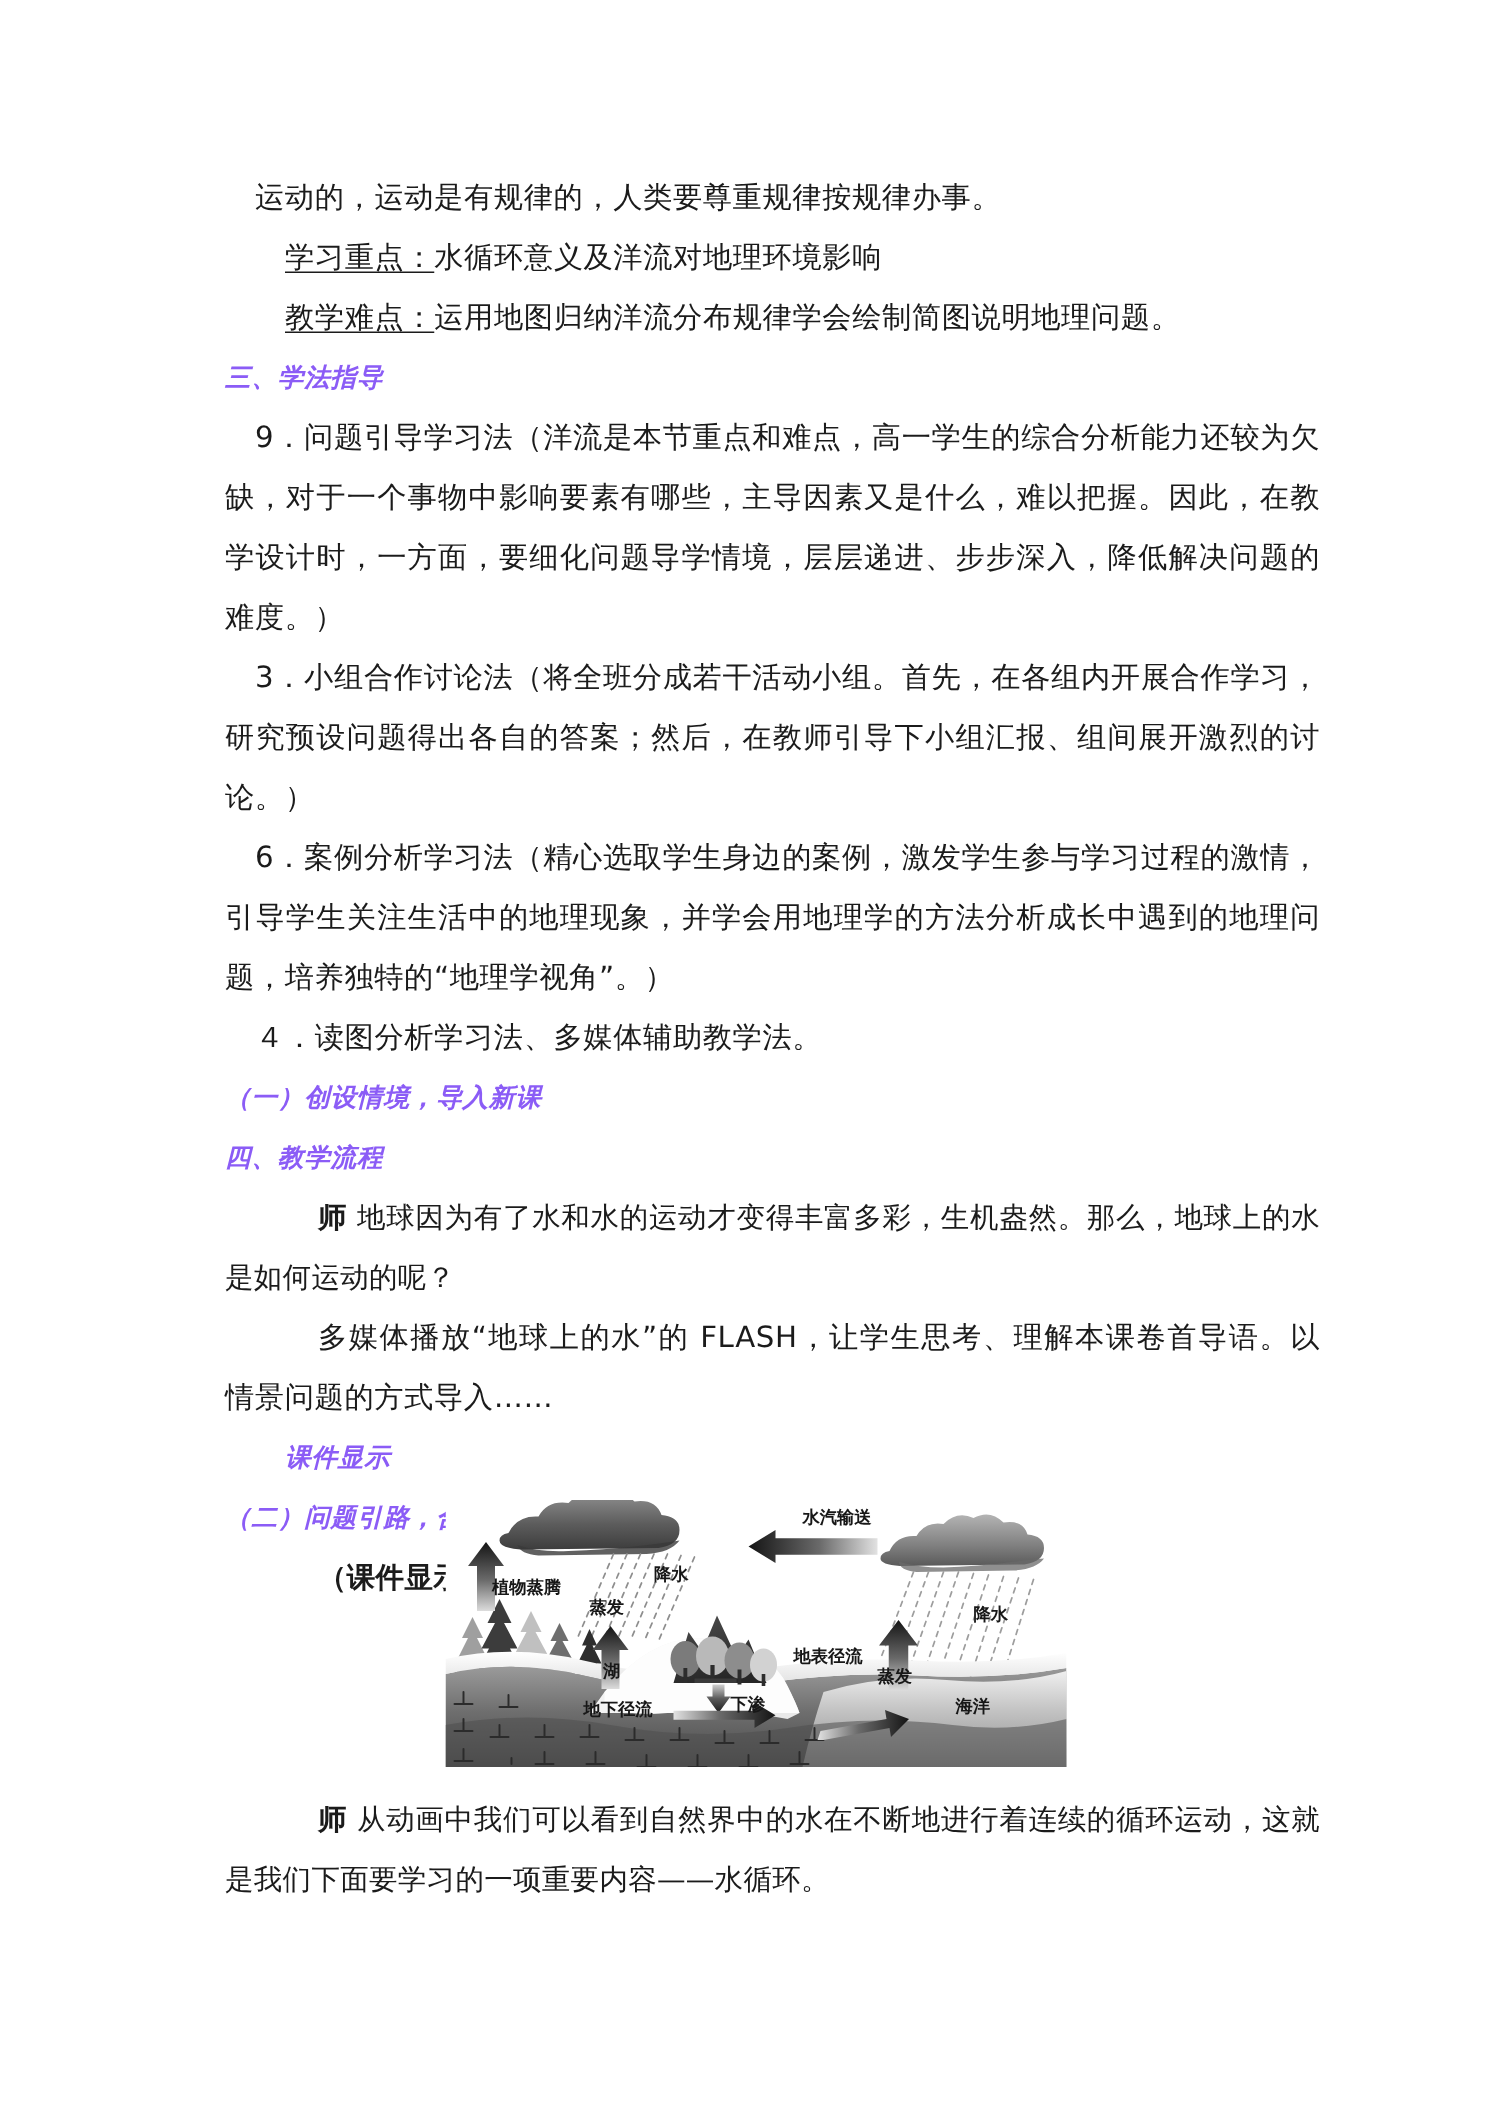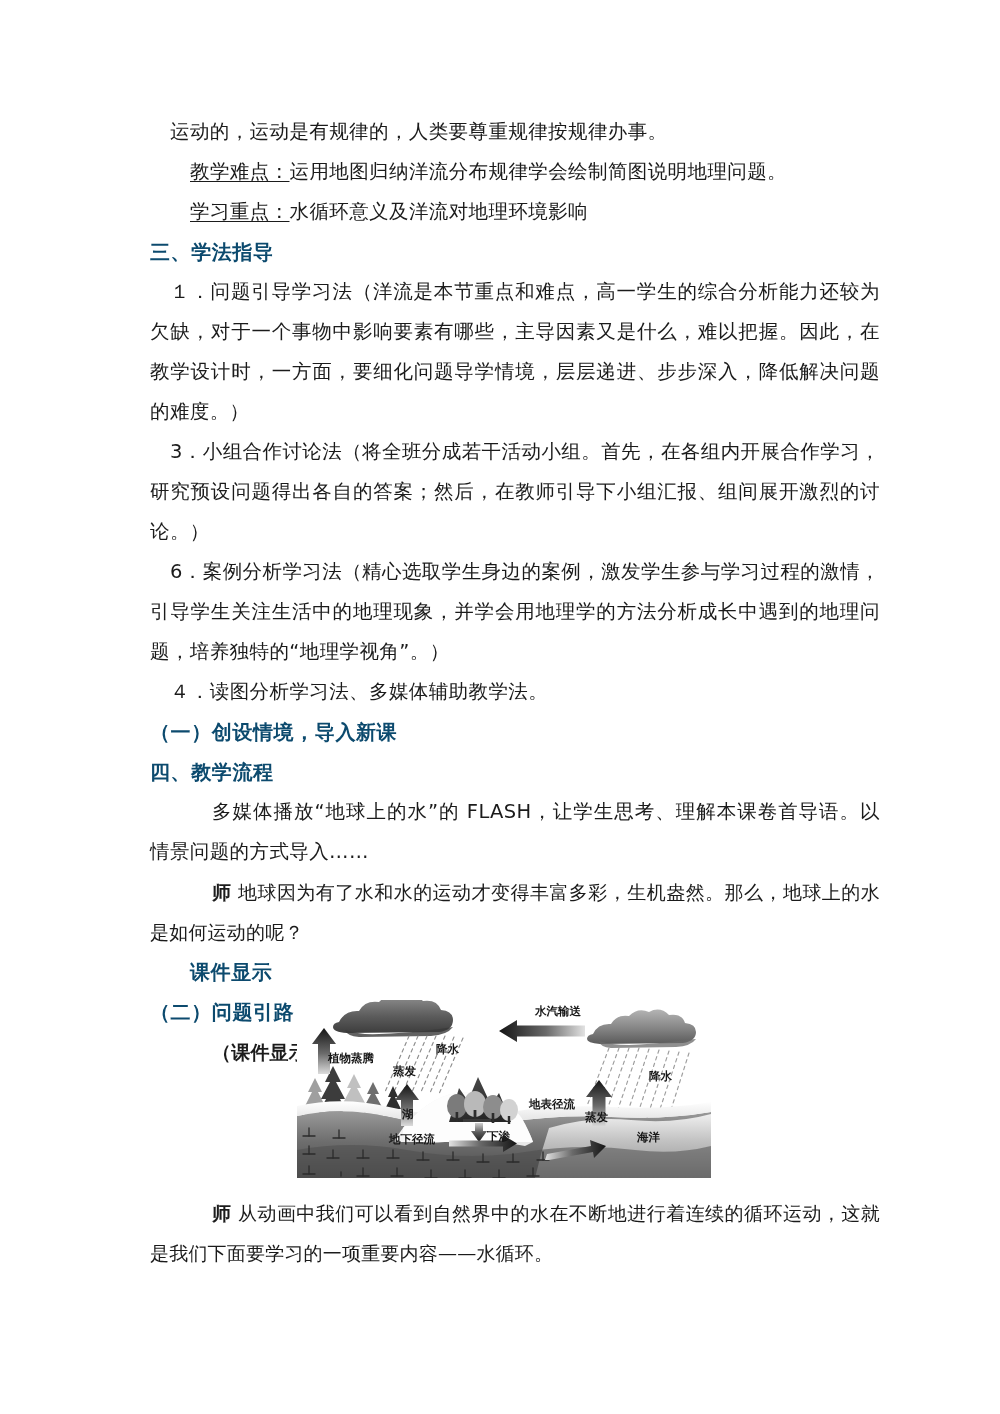--- a/index.html
+++ b/index.html
@@ -46,26 +46,27 @@
   .p.serif {
     font-family: "DejaVu Serif", "Liberation Serif", serif;
     font-size: 19px;
     letter-spacing: 0.2px;
   }
   .indent1 { text-indent: 20px; }
   .indent2 { text-indent: 40px; }
   .indent3 { text-indent: 62px; }
 
   .heading {
-    font-size: 20px;
+    font-size: 17px;
     line-height: 40px;
     font-weight: 700;
     margin: 0;
     letter-spacing: 0.6px;
-    color: #0c4a6e;
+    color: #8b5cf6;
+    font-style: italic;
   }
 
   .u {
     text-decoration: underline;
     text-underline-offset: 3px;
   }
   .b { font-weight: 700; }
 
   
   .figure-wrap {
@@ -85,41 +86,41 @@
 </style>
 </head>
 <body>
 
 <div class="page">
 
   <div class="content">
 
     <p class="p indent1">运动的，运动是有规律的，人类要尊重规律按规律办事。</p>
 
+    <p class="p indent2"><span class="u">学习重点：</span><span>水循环意义及洋流对地理环境影响</span></p>
+
     <p class="p indent2"><span class="u">教学难点：</span><span>运用地图归纳洋流分布规律学会绘制简图说明地理问题。</span></p>
 
-    <p class="p indent2"><span class="u">学习重点：</span><span>水循环意义及洋流对地理环境影响</span></p>
-
     <p class="heading">三、学法指导</p>
 
-    <p class="p indent1">１．问题引导学习法（洋流是本节重点和难点，高一学生的综合分析能力还较为欠缺，对于一个事物中影响要素有哪些，主导因素又是什么，难以把握。因此，在教学设计时，一方面，要细化问题导学情境，层层递进、步步深入，降低解决问题的难度。）</p>
+    <p class="p indent1">9．问题引导学习法（洋流是本节重点和难点，高一学生的综合分析能力还较为欠缺，对于一个事物中影响要素有哪些，主导因素又是什么，难以把握。因此，在教学设计时，一方面，要细化问题导学情境，层层递进、步步深入，降低解决问题的难度。）</p>
 
     <p class="p indent1">3．小组合作讨论法（将全班分成若干活动小组。首先，在各组内开展合作学习，研究预设问题得出各自的答案；然后，在教师引导下小组汇报、组间展开激烈的讨论。）</p>
 
     <p class="p indent1">6．案例分析学习法（精心选取学生身边的案例，激发学生参与学习过程的激情，引导学生关注生活中的地理现象，并学会用地理学的方法分析成长中遇到的地理问题，培养独特的“地理学视角”。）</p>
 
     <p class="p indent1">４．读图分析学习法、多媒体辅助教学法。</p>
 
     <p class="heading">（一）创设情境，导入新课</p>
 
     <p class="heading">四、教学流程</p>
 
+    <p class="p serif indent3"><span class="b">师</span>&nbsp;<span>地球因为有了水和水的运动才变得丰富多彩，生机盎然。那么，地球上的水是如何运动的呢？</span></p>
+
     <p class="p indent3">多媒体播放“地球上的水”的 FLASH，让学生思考、理解本课卷首导语。以情景问题的方式导入……</p>
-
-    <p class="p serif indent3"><span class="b">师</span>&nbsp;<span>地球因为有了水和水的运动才变得丰富多彩，生机盎然。那么，地球上的水是如何运动的呢？</span></p>
 
     <p class="heading" style="text-indent:40px">课件显示</p>
 
     <p class="heading">（二）问题引路，合作探究</p>
 
     <p class="p serif indent3"><span class="b">（课件显示）</span>&nbsp;&nbsp;&nbsp;&nbsp;<span>水循环</span></p>
 
   </div>
 
   <div class="figure-wrap">

